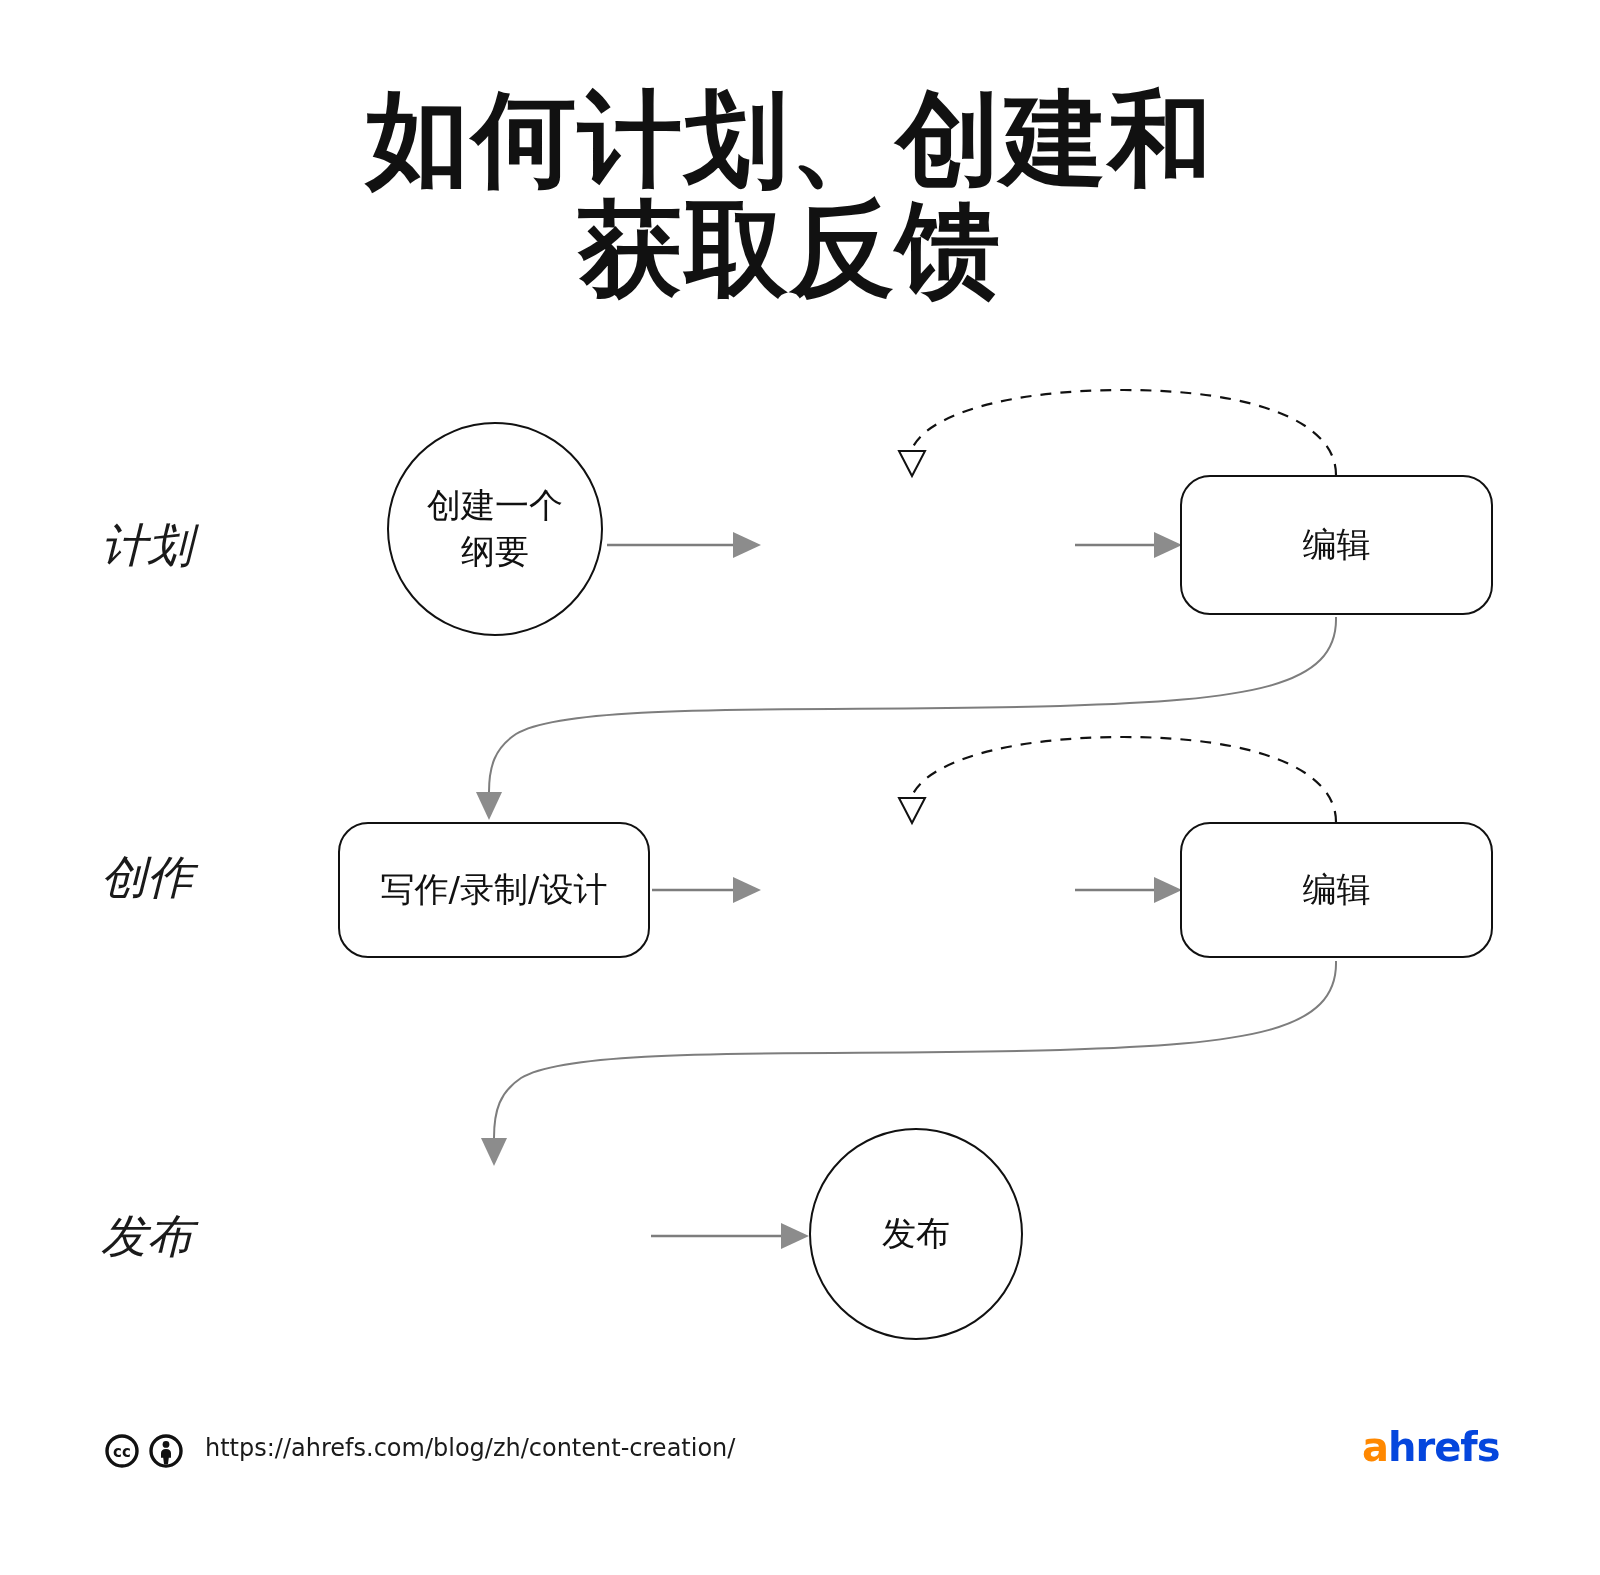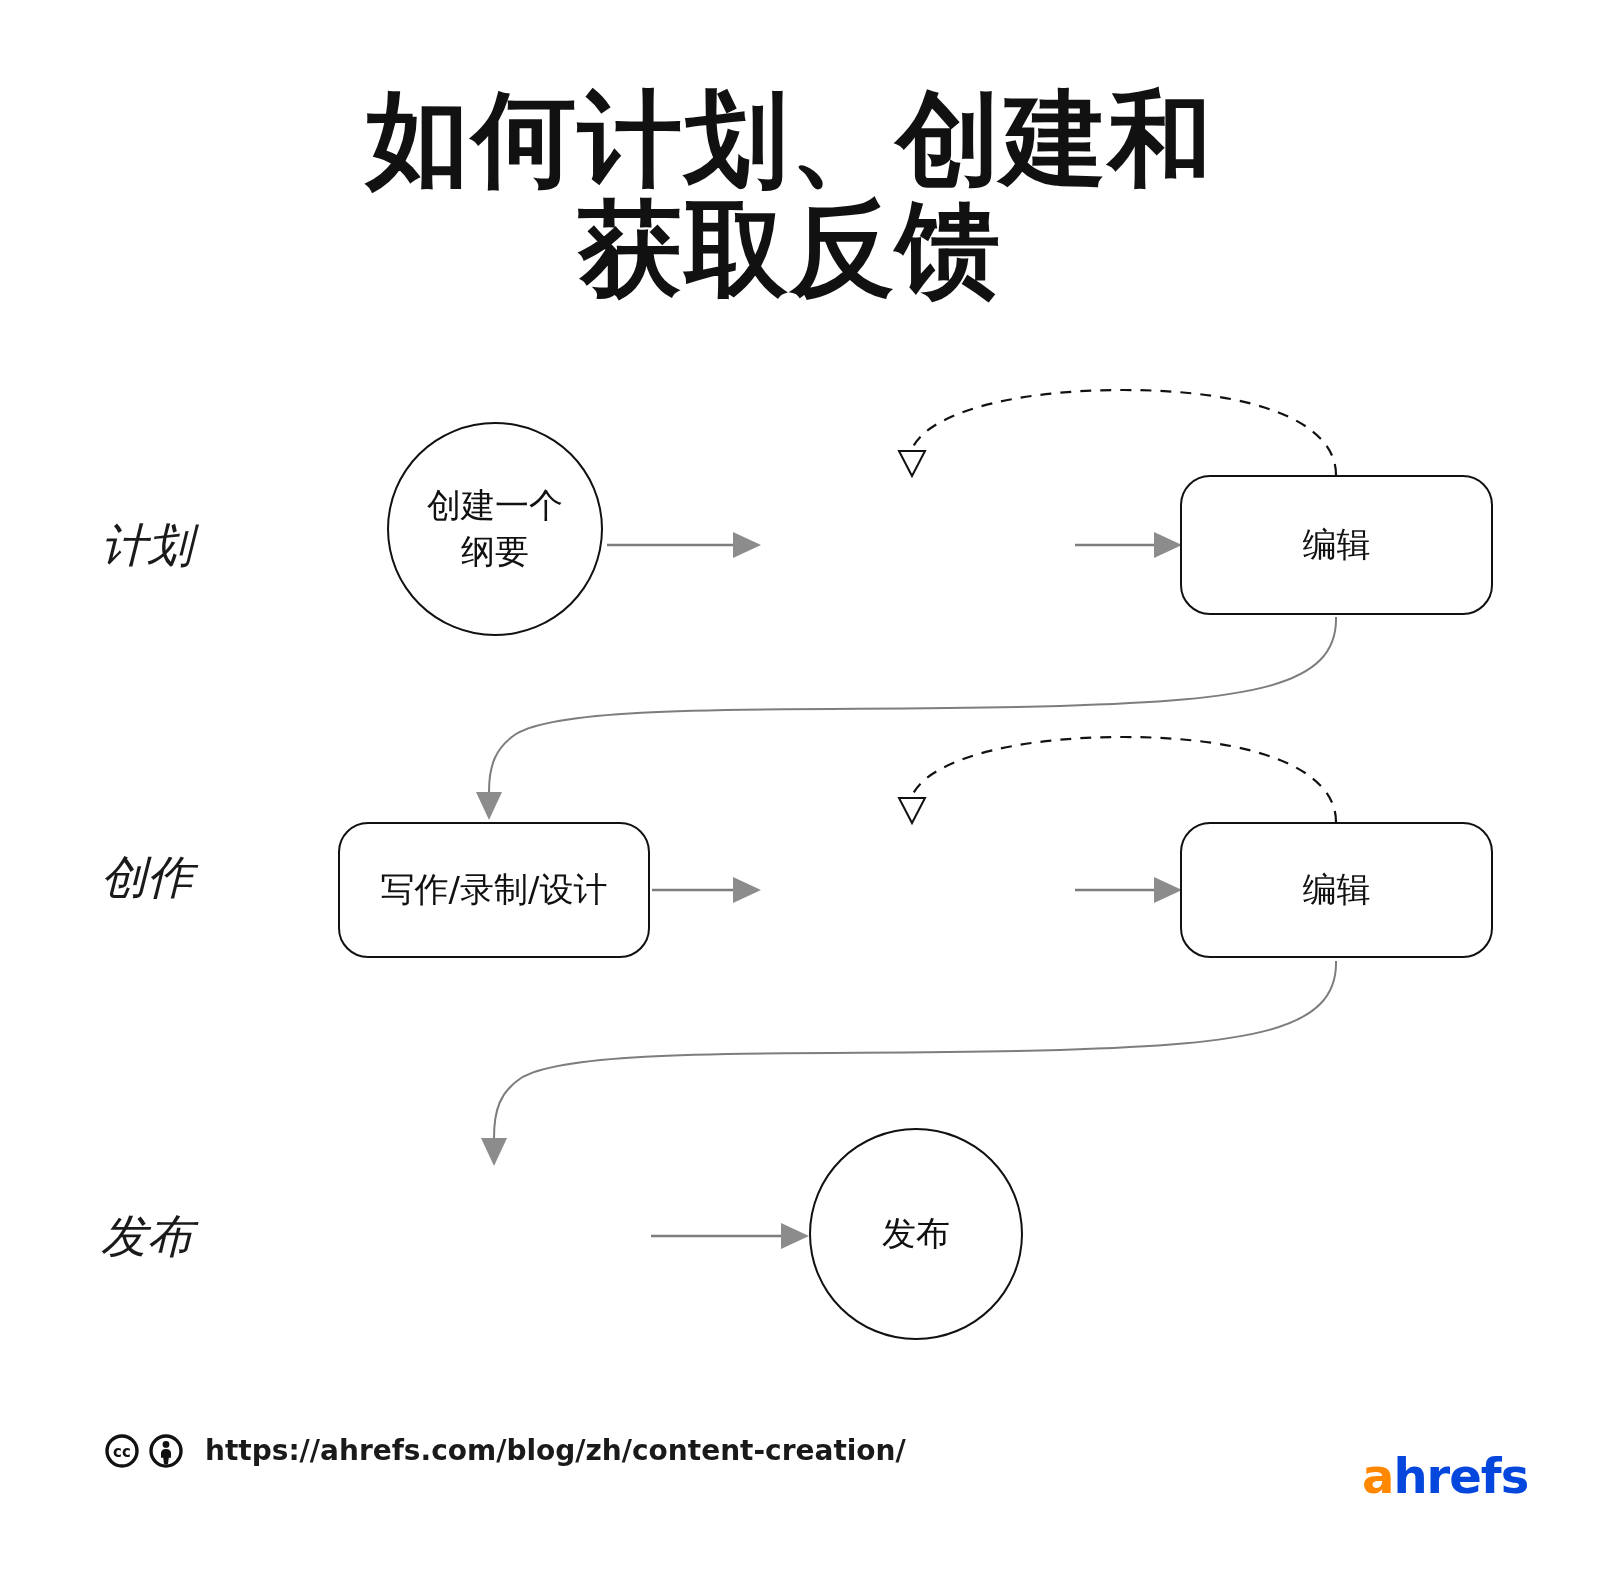--- a/index.html
+++ b/index.html
@@ -16,25 +16,25 @@
     position:absolute;left:101px;font-size:46px;font-weight:500;color:#1a1a1a;line-height:54px;font-style:italic;
   }
   .node{
     position:absolute;display:flex;align-items:center;justify-content:center;text-align:center;
     background:#ffffff;border:2.5px solid #111111;font-size:34px;font-weight:500;color:#111111;
     box-sizing:border-box;white-space:pre-line;line-height:1.35;
   }
   .node.box{border-radius:30px;}
   .node.circle{border-radius:50%;}
   .footer-url{
-    position:absolute;left:205px;top:1434px;font-size:28px;font-weight:700;color:#1a1a1a;
+    position:absolute;left:205px;top:1434px;font-size:24px;font-weight:400;color:#1a1a1a;
   }
   .cc-badge{position:absolute;top:1433px;width:36px;height:36px;}
   .brand{
-    position:absolute;left:1362px;top:1424px;font-size:48px;font-weight:800;letter-spacing:-1px;margin-top:24px;
+    position:absolute;left:1362px;top:1424px;font-size:40px;font-weight:800;letter-spacing:-1px;
   }
   .brand .b1{color:#ff8800;}
   .brand .b2{color:#0546dd;}
 </style>
 </head>
 <body>
 
 <div class="canvas">
 
   <div class="title">

